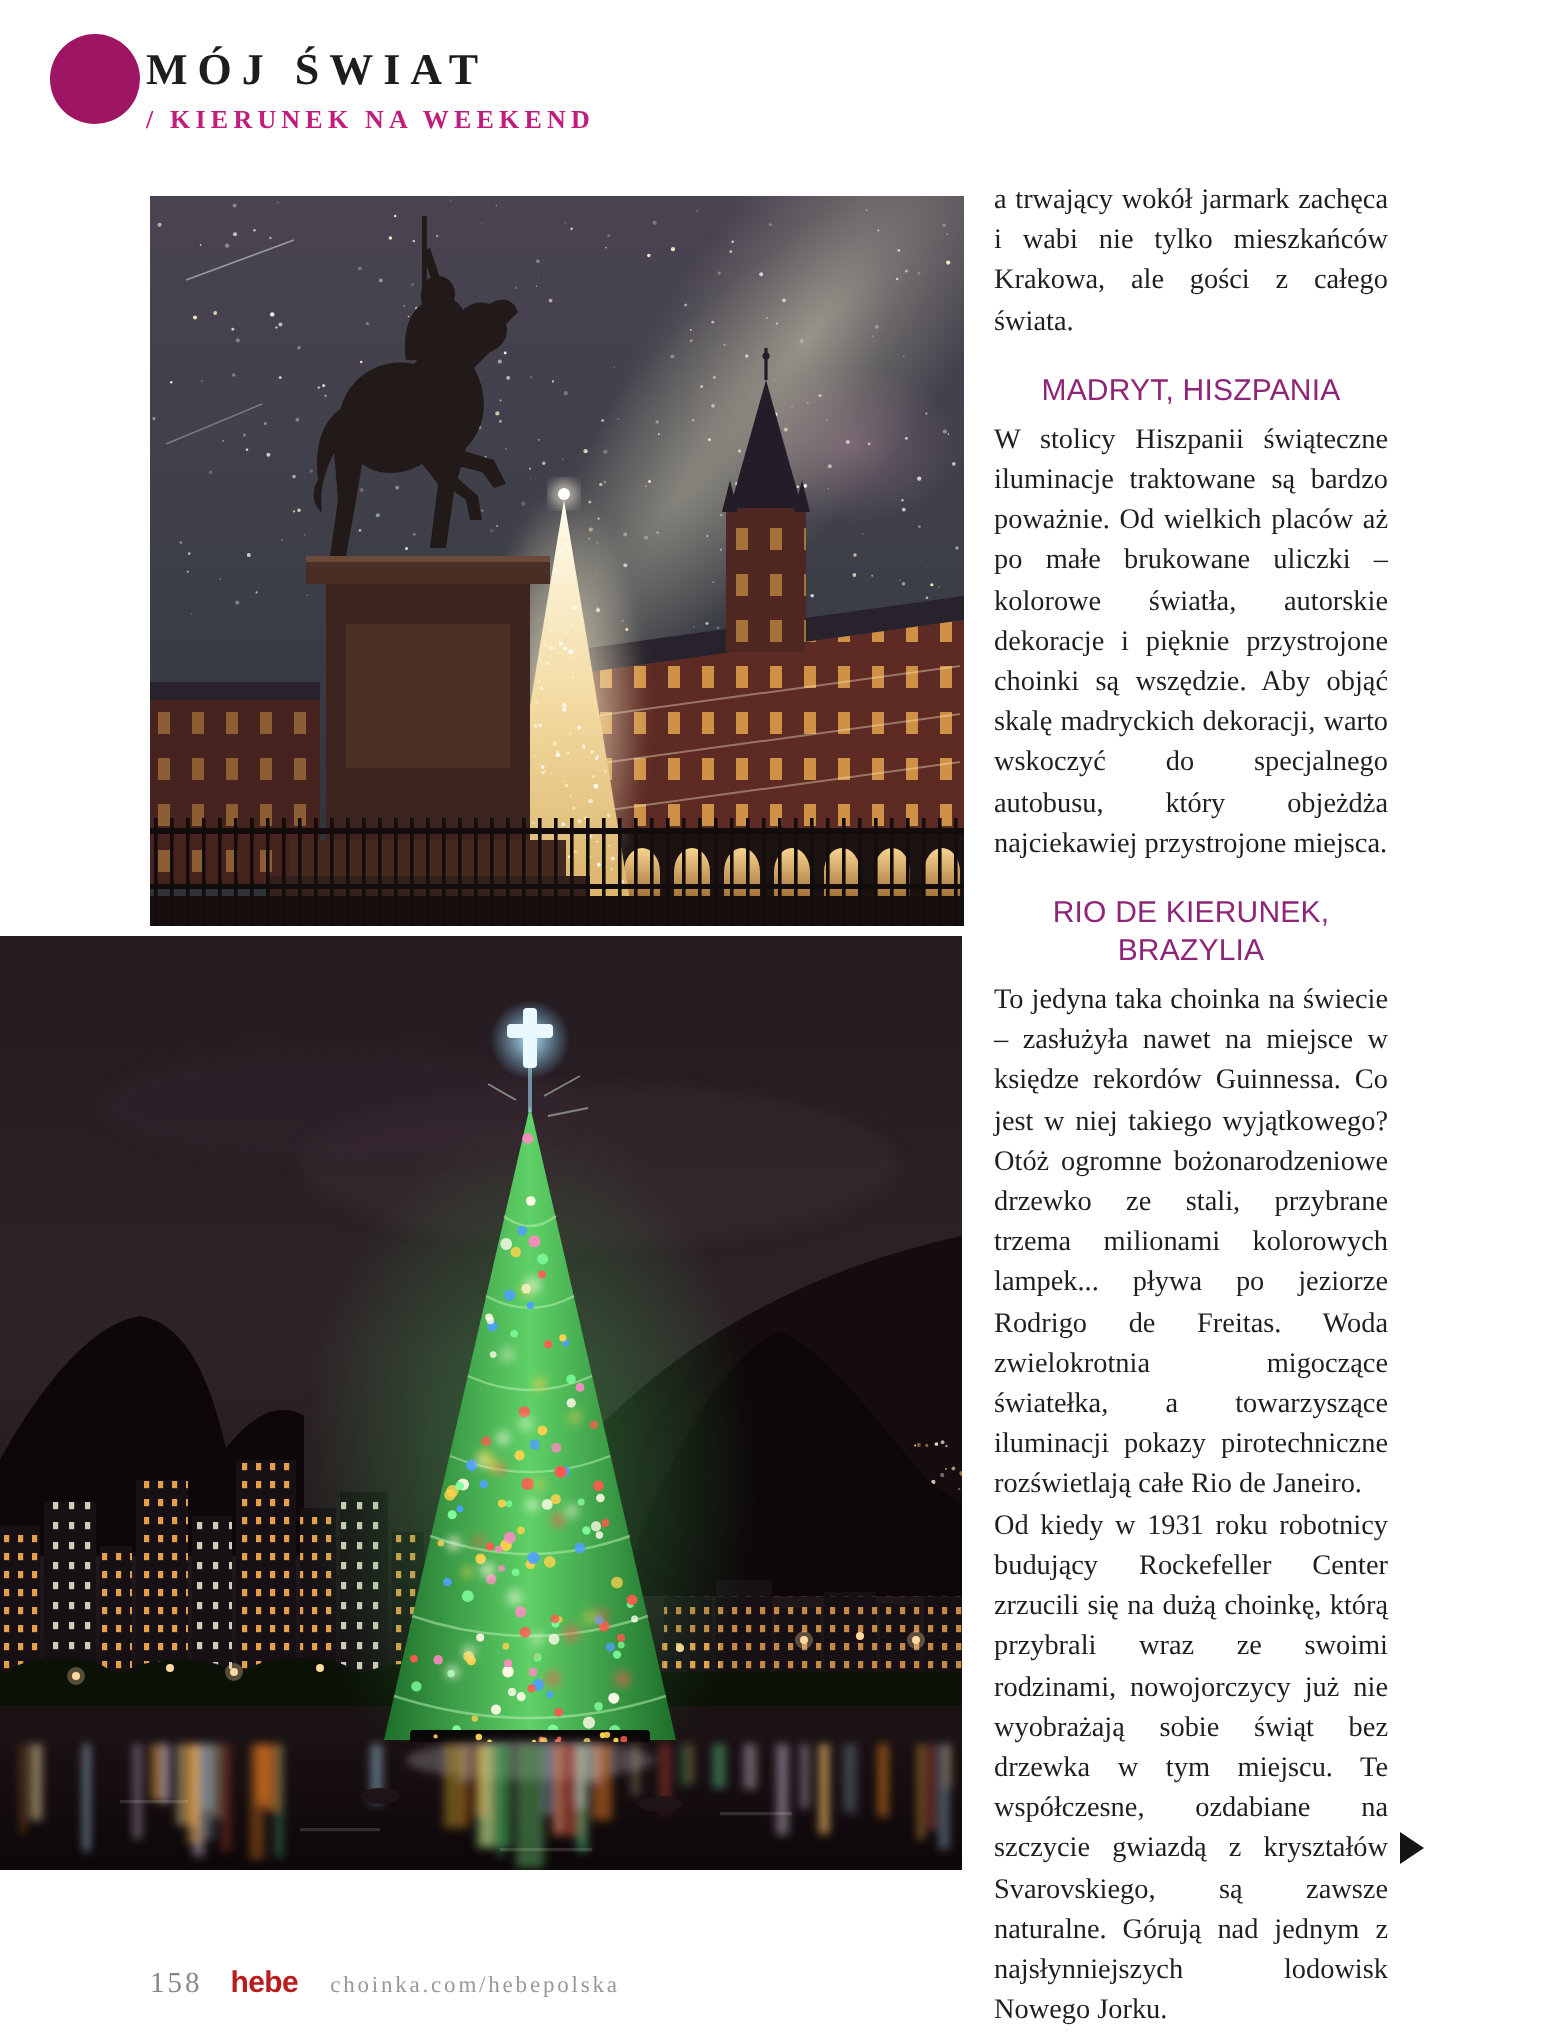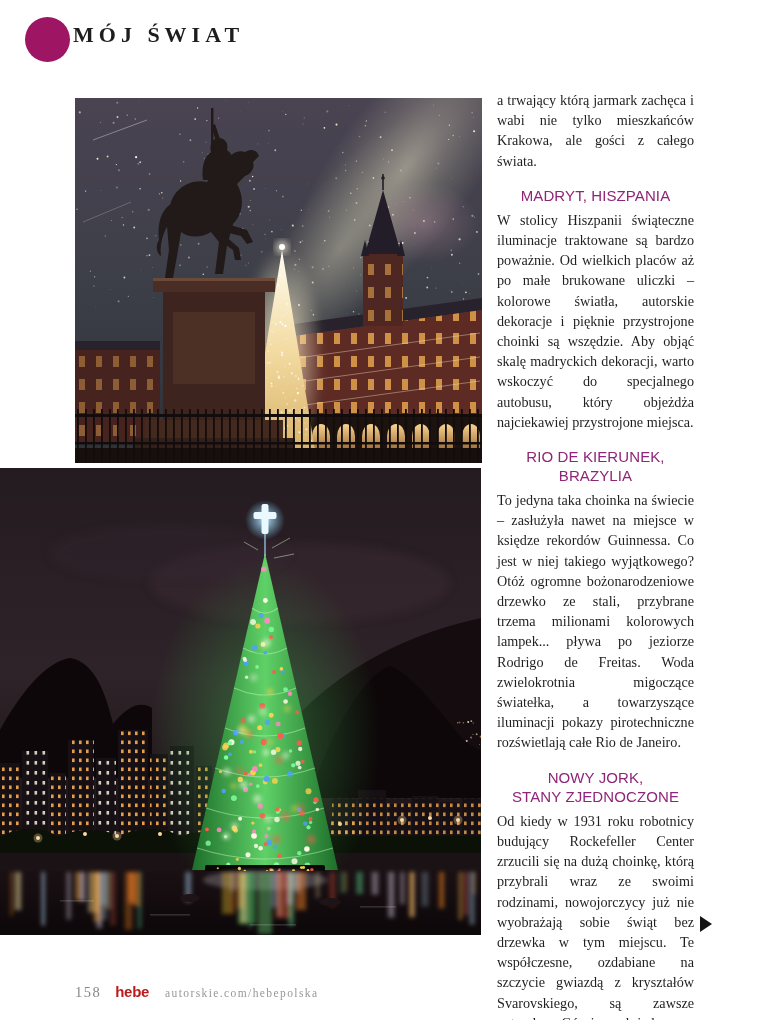--- a/index.html
+++ b/index.html
@@ -38,20 +38,21 @@
              font-size:15px;color:#b91c1c;letter-spacing:-0.3px;}
   .social-url{margin-left:16px;font-size:11.5px;color:#9a969a;letter-spacing:1.4px;}
 </style>
 </head>
 <body>
 
 <div class="page">
 
   <div class="brand-dot"></div>
   <div class="kicker-title">MÓJ ŚWIAT</div>
+  <div class="kicker-sub">/ KIERUNEK NA WEEKEND</div>
 
   <div class="photo-madrid">
     <svg width="407" height="365" viewBox="0 0 407 365">
       <defs>
         <linearGradient id="mSky" x1="0" y1="0" x2="0" y2="1">
           <stop offset="0" stop-color="#4a4352"></stop>
             <stop offset="0.5" stop-color="#3d3f48"></stop>
           <stop offset="1" stop-color="#2d3237"></stop>
         </linearGradient>
         <radialGradient id="mMilky" cx="0.5" cy="0.5" r="0.5">
@@ -1073,35 +1074,33 @@
           <rect x="150" y="446" width="40" height="1.6"></rect>
         <rect x="250" y="456" width="46" height="1.6"></rect>
           <rect x="360" y="438" width="36" height="1.6"></rect>
       </g>
       <ellipse cx="190" cy="430" rx="10" ry="4" fill="#1e1316"></ellipse>
       <ellipse cx="330" cy="434" rx="11" ry="4" fill="#1e1316"></ellipse>
     </svg>
   </div>
 
   <div class="article">
-    <p class="body">a trwający którą jarmark zachęca i wabi nie tylko mieszkańców Krakowa, ale gości z całego świata.</p>
+    <p class="body">a trwający wokół jarmark zachęca i wabi nie tylko mieszkańców Krakowa, ale gości z całego świata.</p>
 
     <h3>MADRYT, HISZPANIA</h3>
     <p class="body">W stolicy Hiszpanii świąteczne iluminacje traktowane są bardzo poważnie. Od wielkich placów aż po małe brukowane uliczki – kolorowe światła, autorskie dekoracje i pięknie przystrojone choinki są wszędzie. Aby objąć skalę madryckich dekoracji, warto wskoczyć do specjalnego autobusu, który objeżdża najciekawiej przystrojone miejsca.</p>
 
     <h3>RIO DE KIERUNEK, BRAZYLIA</h3>
     <p class="body">To jedyna taka choinka na świecie – zasłużyła nawet na miejsce w księdze rekordów Guinnessa. Co jest w niej takiego wyjątkowego? Otóż ogromne bożonarodzeniowe drzewko ze stali, przybrane trzema milionami kolorowych lampek... pływa po jeziorze Rodrigo de Freitas. Woda zwielokrotnia migoczące światełka, a towarzyszące iluminacji pokazy pirotechniczne rozświetlają całe Rio de Janeiro.</p>
 
-    <h3>NOWY JORK,
-STANY ZJEDNOCZONE</h3>
     <p class="body">Od kiedy w 1931 roku robotnicy budujący Rockefeller Center zrzucili się na dużą choinkę, którą przybrali wraz ze swoimi rodzinami, nowojorczycy już nie wyobrażają sobie świąt bez drzewka w tym miejscu. Te współczesne, ozdabiane na szczycie gwiazdą z kryształów Svarovskiego, są zawsze naturalne. Górują nad jednym z najsłynniejszych lodowisk Nowego Jorku.</p>
 
   </div>
 
   <div class="next-arrow"></div>
 
   <div class="footer">
     <span class="page-number">158</span>
     <span class="hebe-logo">hebe</span>
-    <span class="social-url">autorskie.com/hebepolska</span>
+    <span class="social-url">choinka.com/hebepolska</span>
   </div>
 
 </div>
 
 </body></html>

